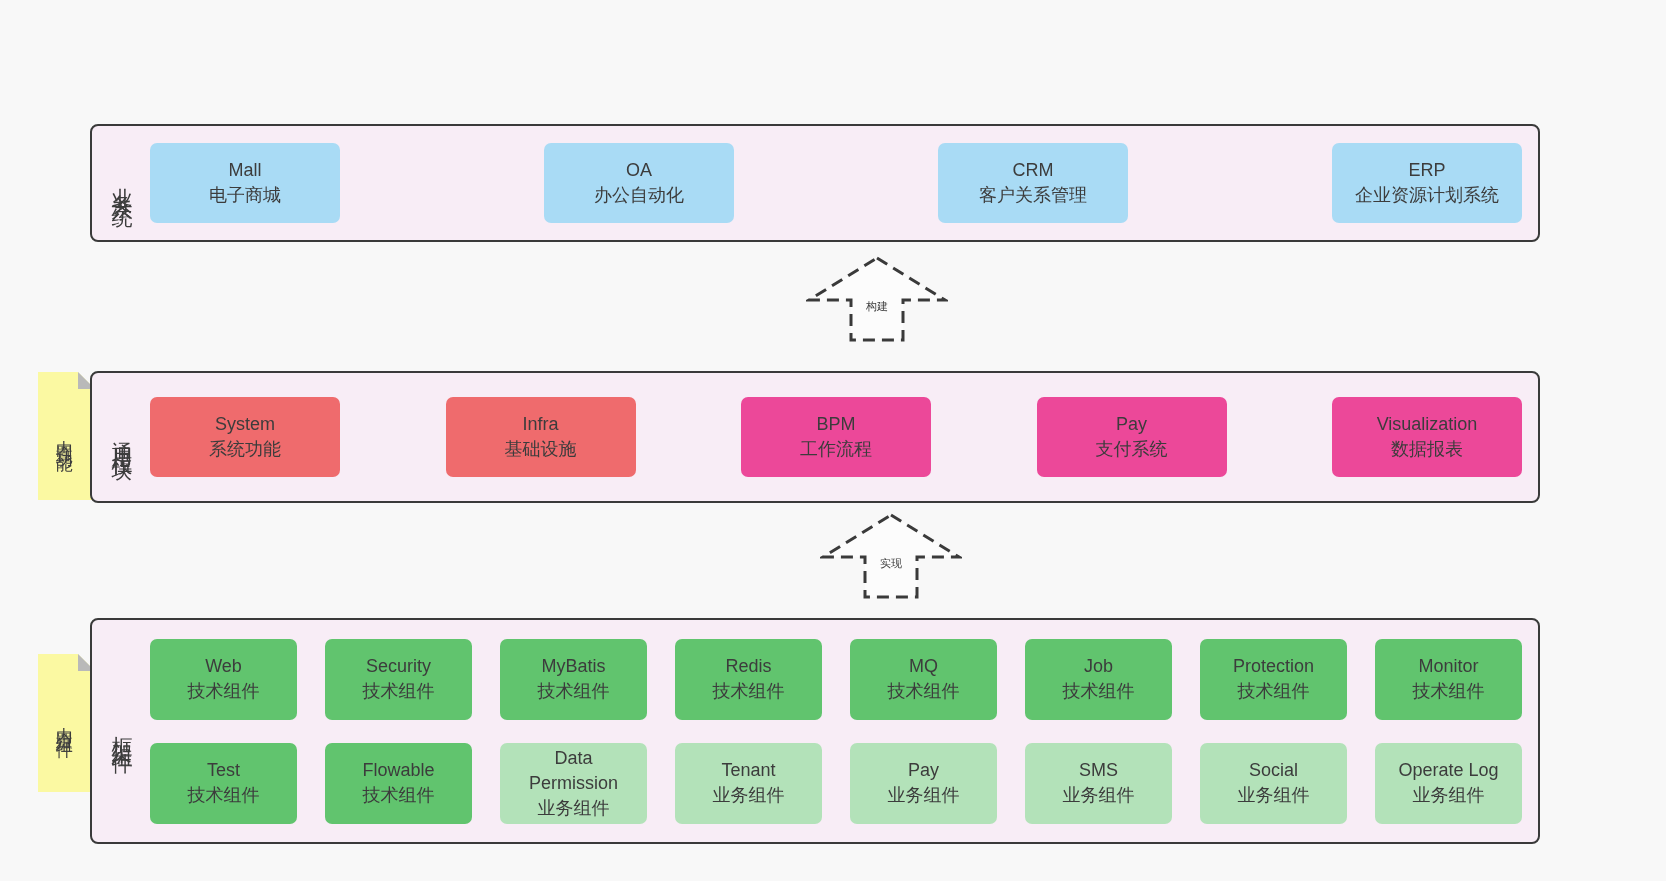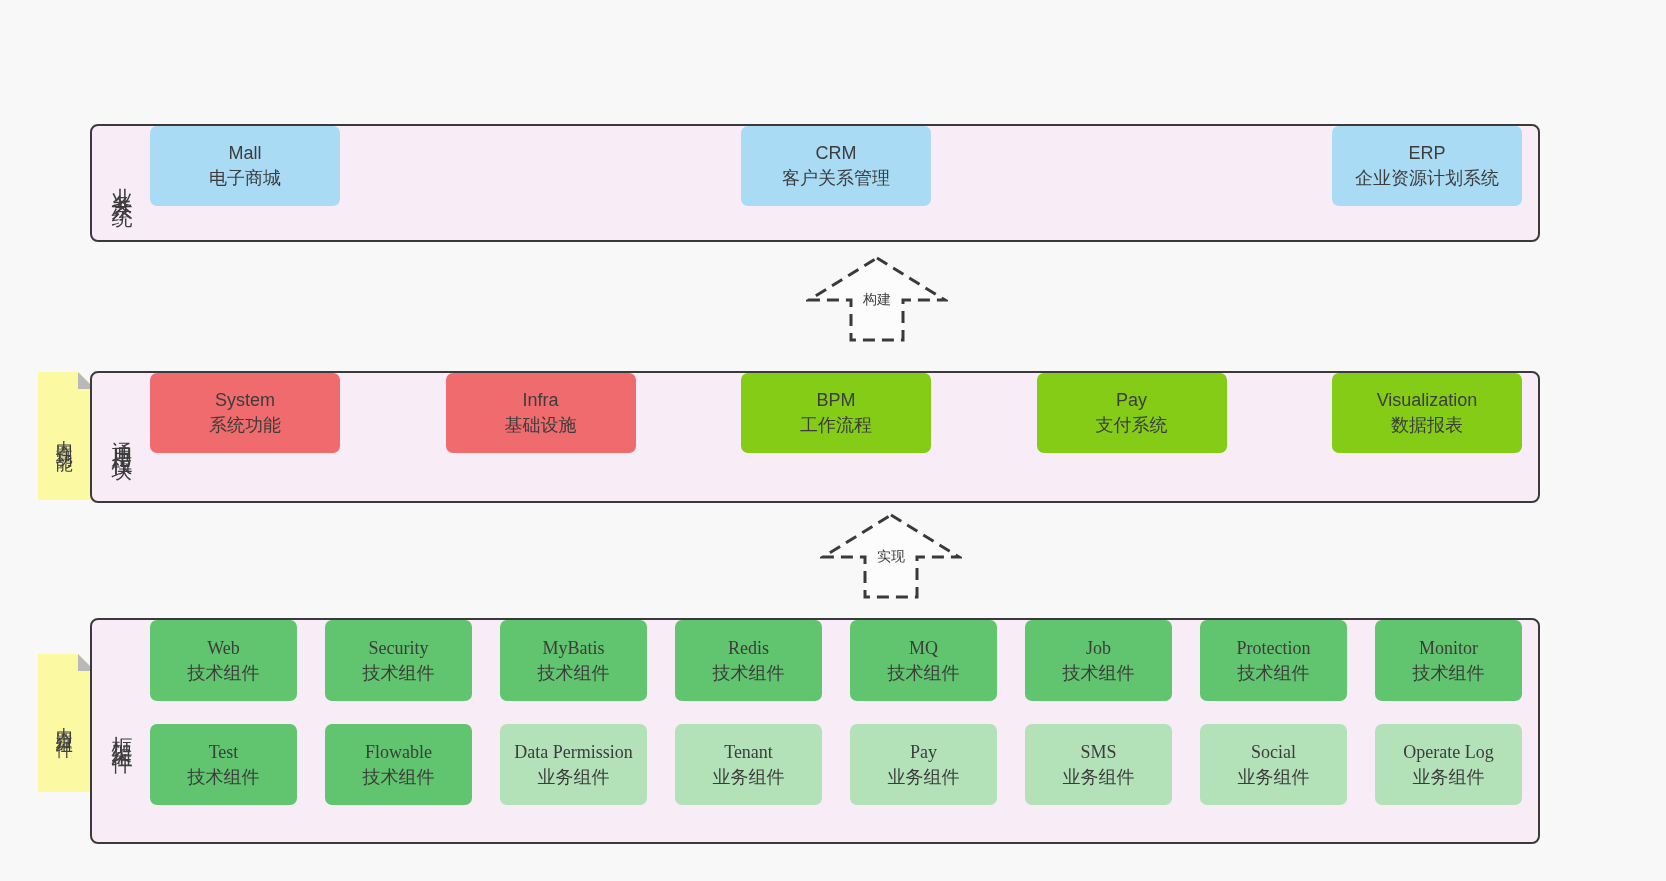--- a/index.html
+++ b/index.html
@@ -15,34 +15,34 @@
   #layer-business{top:124px;height:118px;}
   #layer-modules{top:371px;height:132px;padding-left:11px;}
   #layer-components{top:618px;height:226px;}
   .v-label{
     position:absolute;left:16px;top:50%;transform:translateY(-50%);
     writing-mode:vertical-lr;text-orientation:upright;
     font-size:21px;letter-spacing:6px;white-space:nowrap;
   }
   .rows{
     position:absolute;left:58px;right:16px;top:0;bottom:0;
-    display:flex;flex-direction:column;justify-content:flex-start;gap:23px;
+    display:flex;flex-direction:column;justify-content:center;gap:23px;
   }
   .row{display:flex;justify-content:space-between;}
   .box{
     border-radius:7px;display:flex;flex-direction:column;
     align-items:center;justify-content:center;text-align:center;
     font-size:18px;line-height:25px;box-sizing:border-box;
   }
   .w6{width:190px;height:80px;}
-  .w8{width:147px;height:81px;padding:0 6px;font-family:Liberation Serif, serif;}
+  .w8{width:147px;height:81px;padding:0 6px;}
   .w8 .box-name{max-width:122px;}
   .blue{background:#a9dbf5;}
   .red{background:#ef6b6d;}
-  .pink{background:#84cc16;}
+  .pink{background:#ec4899;}
   .green{background:#61c46e;}
   .lgreen{background:#b3e2b9;}
   .sticky{
     position:absolute;left:38px;width:57px;background:#fbf9a2;z-index:0;
   }
   .sticky::before{ 
     content:"";position:absolute;top:0;right:0;width:0;height:0;
     border-top:17px solid #f8f8f8;border-left:17px solid transparent;
   }
   .sticky::after{ 
@@ -54,22 +54,22 @@
   .sticky-label{
     position:absolute;left:50%;top:50%;transform:translate(-60%,-46%);
     writing-mode:vertical-lr;text-orientation:upright;
     font-size:17px;letter-spacing:5px;white-space:nowrap;
   }
   .arrow{position:absolute;width:142px;height:88px;z-index:2;}
   #arrow-build{left:806px;top:255px;}
   #arrow-implement{left:820px;top:512px;}
   .arrow svg{display:block;width:142px;height:88px;}
   .arrow-label{
-    position:absolute;left:50%;top:36px;transform:translateX(-50%);
-    background:#fcfcfc;font-size:14px;padding:0 2px;white-space:nowrap;
+    position:absolute;left:50%;top:44px;transform:translateX(-50%);
+    background:#fcfcfc;font-size:11px;padding:0 2px;white-space:nowrap;
   }
 </style>
 </head>
 <body>
 
 <div>
 
   <div class="sticky" id="sticky-modules">
     <span class="sticky-label">内置功能</span>
   </div>
@@ -77,20 +77,24 @@
     <span class="sticky-label">内置组件</span>
   </div>
 
   <div class="layer" id="layer-business">
     <div class="v-label">业务系统</div>
     <div class="rows">
       <div class="row">
         <div class="box w6 blue">
           <span class="box-name">Mall</span>
           <span class="box-desc">电子商城</span>
+        </div>
+        <div class="box w6 blue">
+          <span class="box-name">OA</span>
+          <span class="box-desc">办公自动化</span>
         </div>
         <div class="box w6 blue">
           <span class="box-name">CRM</span>
           <span class="box-desc">客户关系管理</span>
         </div>
         <div class="box w6 blue">
           <span class="box-name">ERP</span>
           <span class="box-desc">企业资源计划系统</span>
         </div>
       </div>

